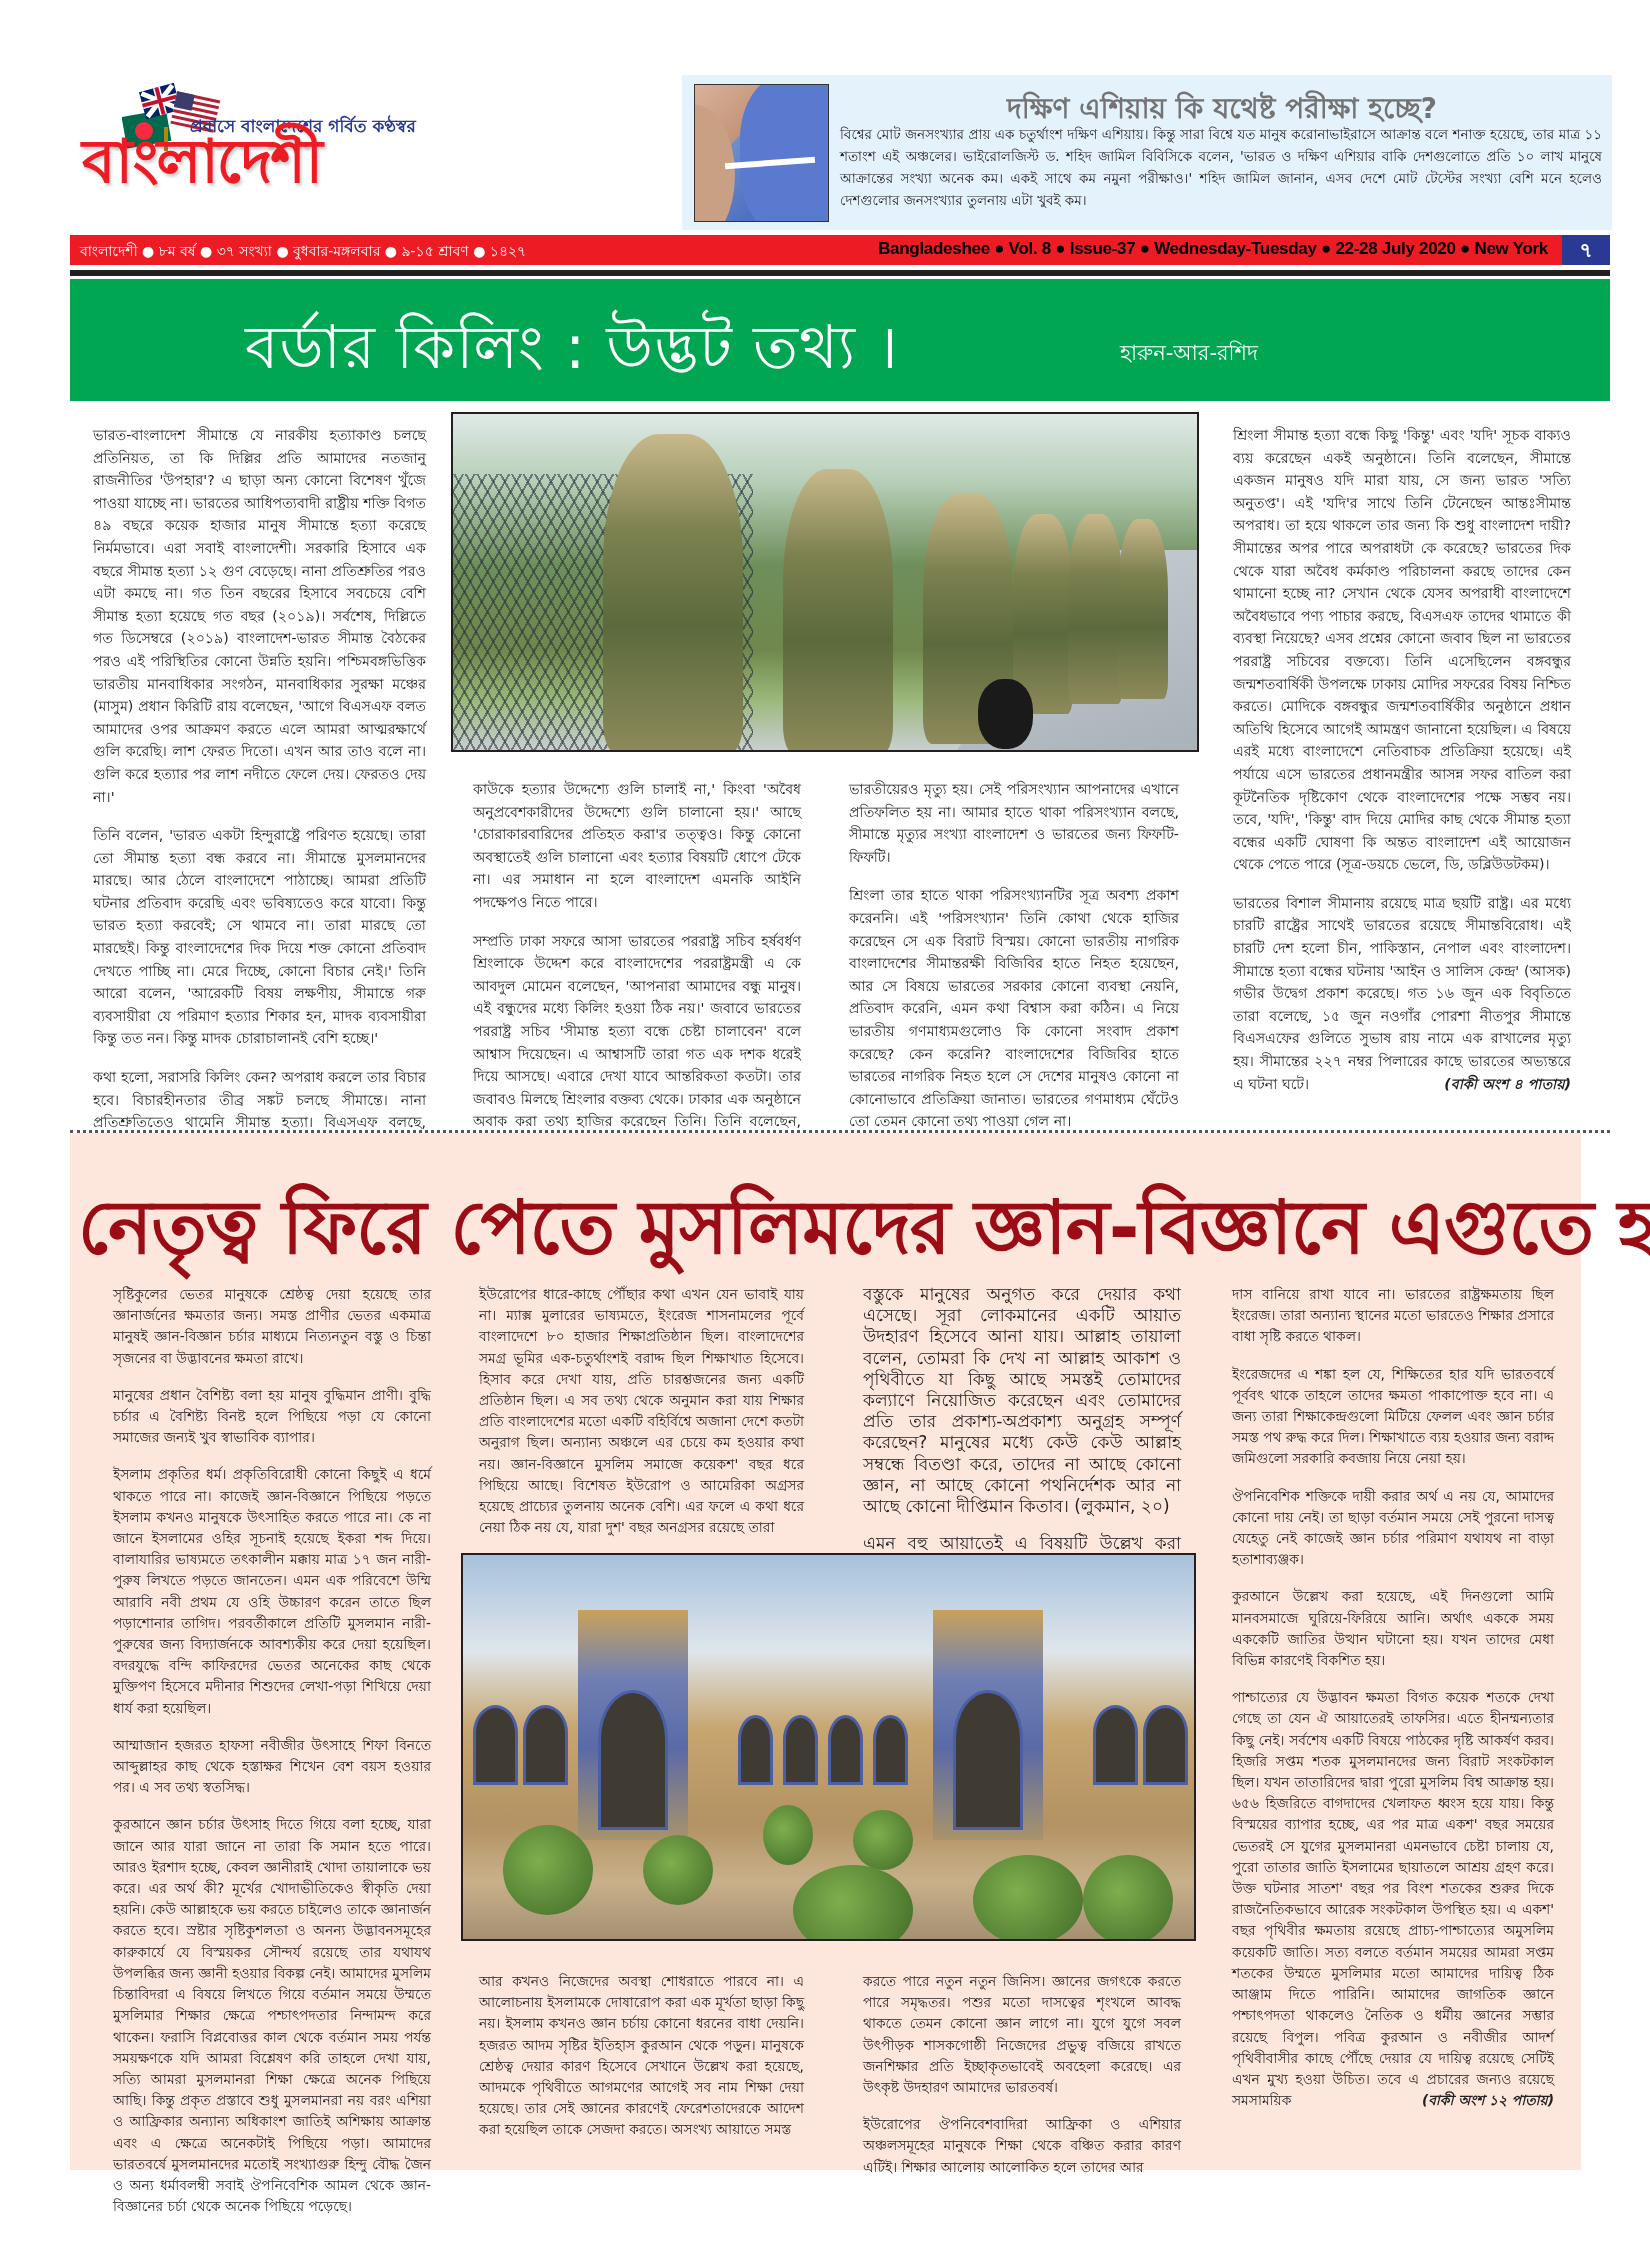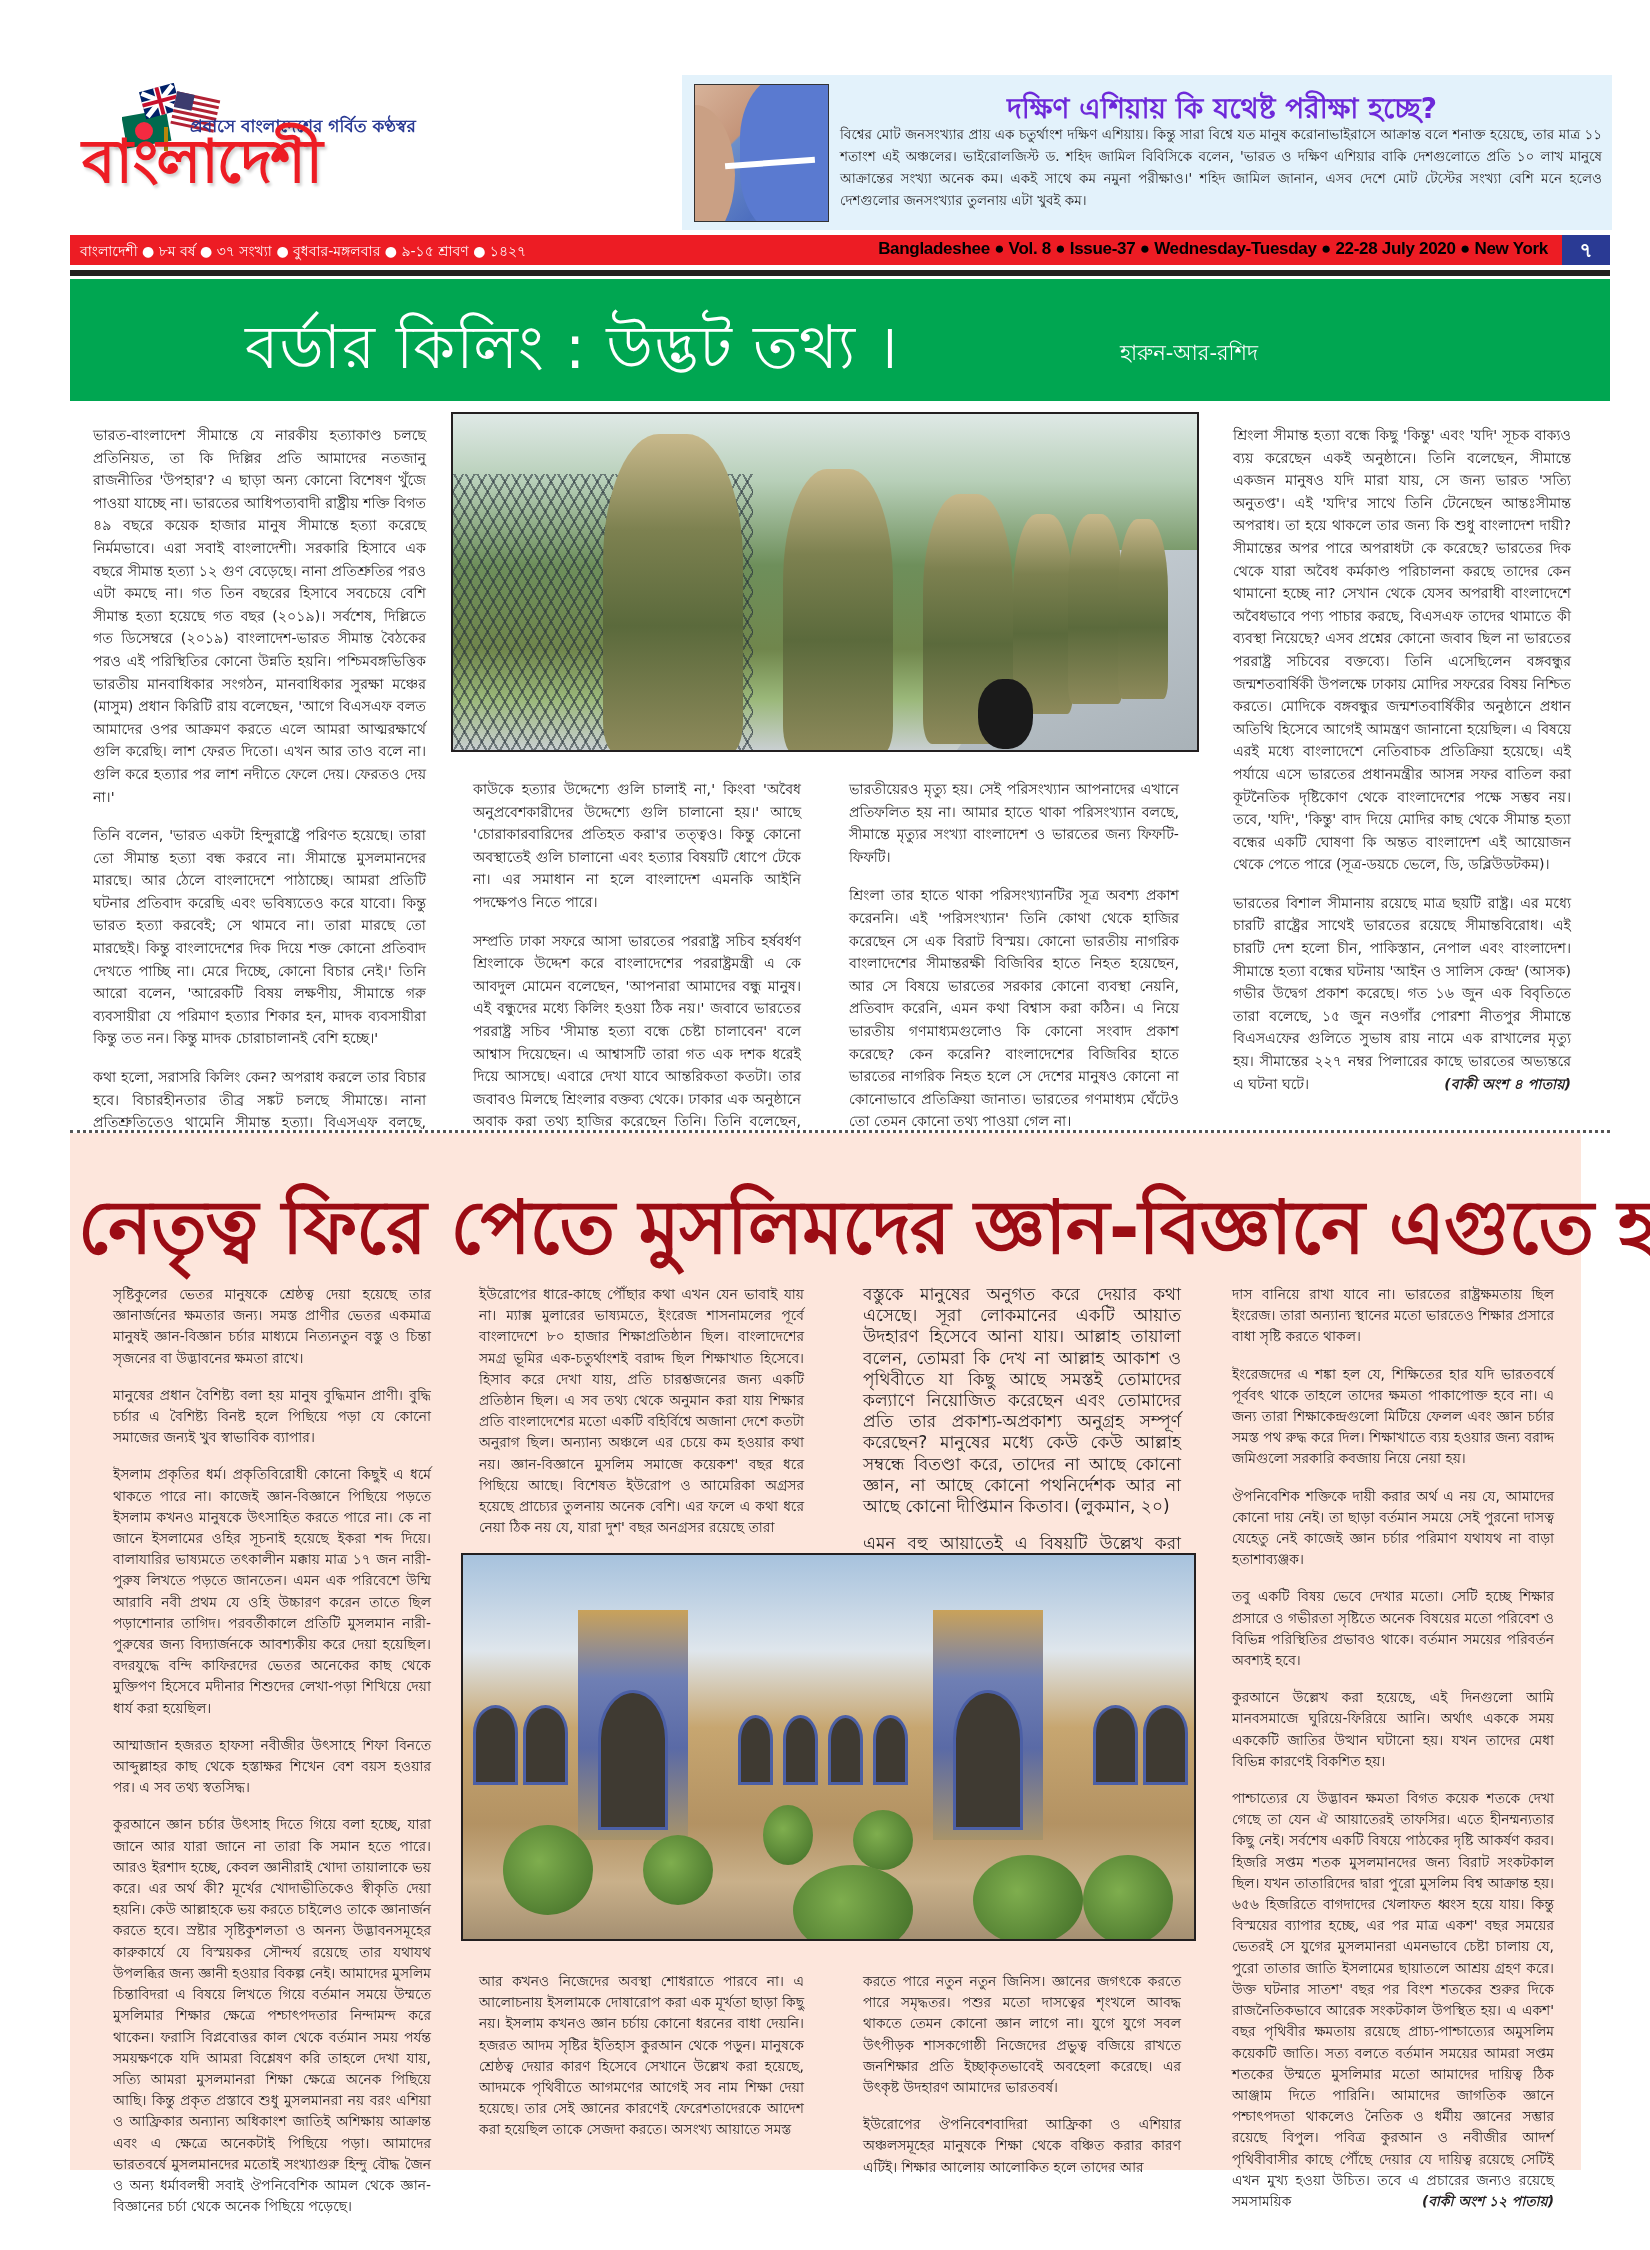--- a/index.html
+++ b/index.html
@@ -11,21 +11,21 @@
   .logo-area { position: absolute; left: 0; top: 0; width: 600px; height: 160px; }
   .flags { position: absolute; left: 52px; top: 8px; width: 100px; height: 70px; }
   .tagline { position: absolute; left: 120px; top: 38px; font-size: 17px; font-weight: bold; color: #2a3a94; white-space: nowrap; }
   .brand { position: absolute; left: 12px; top: 56px; font-size: 60px; font-weight: bold; color: #ed1c24; letter-spacing: -2px; line-height: 1; text-shadow: 2px 3px 3px rgba(0,0,0,0.18); white-space: nowrap; }
 
   .promo-box { position: absolute; left: 612px; top: 0; width: 930px; height: 155px; background: #e3f2fb; }
   .promo-photo { position: absolute; left: 12px; top: 9px; width: 135px; height: 138px; border: 1px solid #333; overflow: hidden; background: linear-gradient(135deg, #d7b39a 0%, #c49479 35%, #6d8fc9 36%, #4e6fbf 70%, #7a8fbf 100%); }
   .promo-photo .glove { position: absolute; left: 45px; top: -10px; width: 110px; height: 160px; background: #5a7ad0; border-radius: 40% 30% 20% 40%; }
   .promo-photo .swab { position: absolute; left: 30px; top: 75px; width: 90px; height: 6px; background: #fff; transform: rotate(-4deg); }
   .promo-photo .face { position: absolute; left: -40px; top: 20px; width: 80px; height: 140px; background: #caa084; border-radius: 50%; }
-  .promo-title { position: absolute; left: 160px; top: 12px; width: 760px; text-align: center; font-size: 28px; font-weight: bold; color: #6d28d9; white-space: nowrap; }
+  .promo-title { position: absolute; left: 160px; top: 12px; width: 760px; text-align: center; font-size: 28px; font-weight: bold; color: #737373; white-space: nowrap; }
   .promo-body { position: absolute; left: 158px; top: 48px; width: 762px; font-size: 13.5px; line-height: 22px; color: #231f20; text-align: justify; }
 
   
   .datebar { position: absolute; left: 70px; top: 235px; width: 1540px; height: 30px; background: #ed1c24; }
   .datebar .bn { position: absolute; left: 10px; top: 5px; font-size: 14px; color: #fff; white-space: nowrap; }
   .datebar .en { position: absolute; right: 62px; top: 4px; font-family: Liberation Sans, sans-serif; font-weight: bold; font-size: 17px; color: #000000; white-space: nowrap; letter-spacing: -0.3px; }
   .page-num { position: absolute; right: 0; top: 0; width: 48px; height: 30px; background: #2a3a94; color: #fff; font-weight: bold; font-size: 20px; text-align: center; line-height: 30px; }
   .rule-black { position: absolute; left: 70px; top: 270px; width: 1540px; height: 6px; background: #231f20; }
 
   
@@ -203,16 +203,15 @@
 
 <div class="col a2-c3b">
   <p>করতে পারে নতুন নতুন জিনিস। জ্ঞানের জগৎকে করতে পারে সমৃদ্ধতর। পশুর মতো দাসত্বের শৃংখলে আবদ্ধ থাকতে তেমন কোনো জ্ঞান লাগে না। যুগে যুগে সবল উৎপীড়ক শাসকগোষ্ঠী নিজেদের প্রভুত্ব বজিয়ে রাখতে জনশিক্ষার প্রতি ইচ্ছাকৃতভাবেই অবহেলা করেছে। এর উৎকৃষ্ট উদহারণ আমাদের ভারতবর্ষ।</p>
   <p>ইউরোপের ঔপনিবেশবাদিরা আফ্রিকা ও এশিয়ার অঞ্চলসমূহের মানুষকে শিক্ষা থেকে বঞ্চিত করার কারণ এটিই। শিক্ষার আলোয় আলোকিত হলে তাদের আর</p>
 </div>
 
 <div class="col a2-c4">
   <p>দাস বানিয়ে রাখা যাবে না। ভারতের রাষ্ট্রক্ষমতায় ছিল ইংরেজ। তারা অন্যান্য স্থানের মতো ভারতেও শিক্ষার প্রসারে বাধা সৃষ্টি করতে থাকল।</p>
   <p>ইংরেজদের এ শঙ্কা হল যে, শিক্ষিতের হার যদি ভারতবর্ষে পূর্ববৎ থাকে তাহলে তাদের ক্ষমতা পাকাপোক্ত হবে না। এ জন্য তারা শিক্ষাকেন্দ্রগুলো মিটিয়ে ফেলল এবং জ্ঞান চর্চার সমস্ত পথ রুদ্ধ করে দিল। শিক্ষাখাতে ব্যয় হওয়ার জন্য বরাদ্দ জমিগুলো সরকারি কবজায় নিয়ে নেয়া হয়।</p>
   <p>ঔপনিবেশিক শক্তিকে দায়ী করার অর্থ এ নয় যে, আমাদের কোনো দায় নেই। তা ছাড়া বর্তমান সময়ে সেই পুরনো দাসত্ব যেহেতু নেই কাজেই জ্ঞান চর্চার পরিমাণ যথাযথ না বাড়া হতাশাব্যঞ্জক।</p>
-  <p>তবু একটি বিষয় ভেবে দেখার মতো। সেটি হচ্ছে শিক্ষার প্রসারে ও গভীরতা সৃষ্টিতে অনেক বিষয়ের মতো পরিবেশ ও বিভিন্ন পরিস্থিতির প্রভাবও থাকে। বর্তমান সময়ের পরিবর্তন অবশ্যই হবে।</p>
   <p>কুরআনে উল্লেখ করা হয়েছে, এই দিনগুলো আমি মানবসমাজে ঘুরিয়ে-ফিরিয়ে আনি। অর্থাৎ এককে সময় এককেটি জাতির উত্থান ঘটানো হয়। যখন তাদের মেধা বিভিন্ন কারণেই বিকশিত হয়।</p>
   <p><span>পাশ্চাত্যের যে উদ্ভাবন ক্ষমতা বিগত কয়েক শতকে দেখা গেছে তা যেন ঐ আয়াতেরই তাফসির। এতে হীনম্মন্যতার কিছু নেই। সর্বশেষ একটি বিষয়ে পাঠকের দৃষ্টি আকর্ষণ করব। হিজরি সপ্তম শতক মুসলমানদের জন্য বিরাট সংকটকাল ছিল। যখন তাতারিদের দ্বারা পুরো মুসলিম বিশ্ব আক্রান্ত হয়। ৬৫৬ হিজরিতে বাগদাদের খেলাফত ধ্বংস হয়ে যায়। কিন্তু বিস্ময়ের ব্যাপার হচ্ছে, এর পর মাত্র একশ' বছর সময়ের ভেতরই সে যুগের মুসলমানরা এমনভাবে চেষ্টা চালায় যে, পুরো তাতার জাতি ইসলামের ছায়াতলে আশ্রয় গ্রহণ করে। উক্ত ঘটনার সাতশ' বছর পর বিংশ শতকের শুরুর দিকে রাজনৈতিকভাবে আরেক সংকটকাল উপস্থিত হয়। এ একশ' বছর পৃথিবীর ক্ষমতায় রয়েছে প্রাচ্য-পাশ্চাত্যের অমুসলিম কয়েকটি জাতি। সত্য বলতে বর্তমান সময়ের আমরা সপ্তম শতকের উম্মতে মুসলিমার মতো আমাদের দায়িত্ব ঠিক আঞ্জাম দিতে পারিনি। আমাদের জাগতিক জ্ঞানে পশ্চাৎপদতা থাকলেও নৈতিক ও ধর্মীয় জ্ঞানের সম্ভার রয়েছে বিপুল। পবিত্র কুরআন ও নবীজীর আদর্শ পৃথিবীবাসীর কাছে পৌঁছে দেয়ার যে দায়িত্ব রয়েছে সেটিই এখন মুখ্য হওয়া উচিত। তবে এ প্রচারের জন্যও রয়েছে সমসাময়িক</span> <span class="cont">(বাকী অংশ ১২ পাতায়)</span></p>
 </div>
 
 </body></html>

